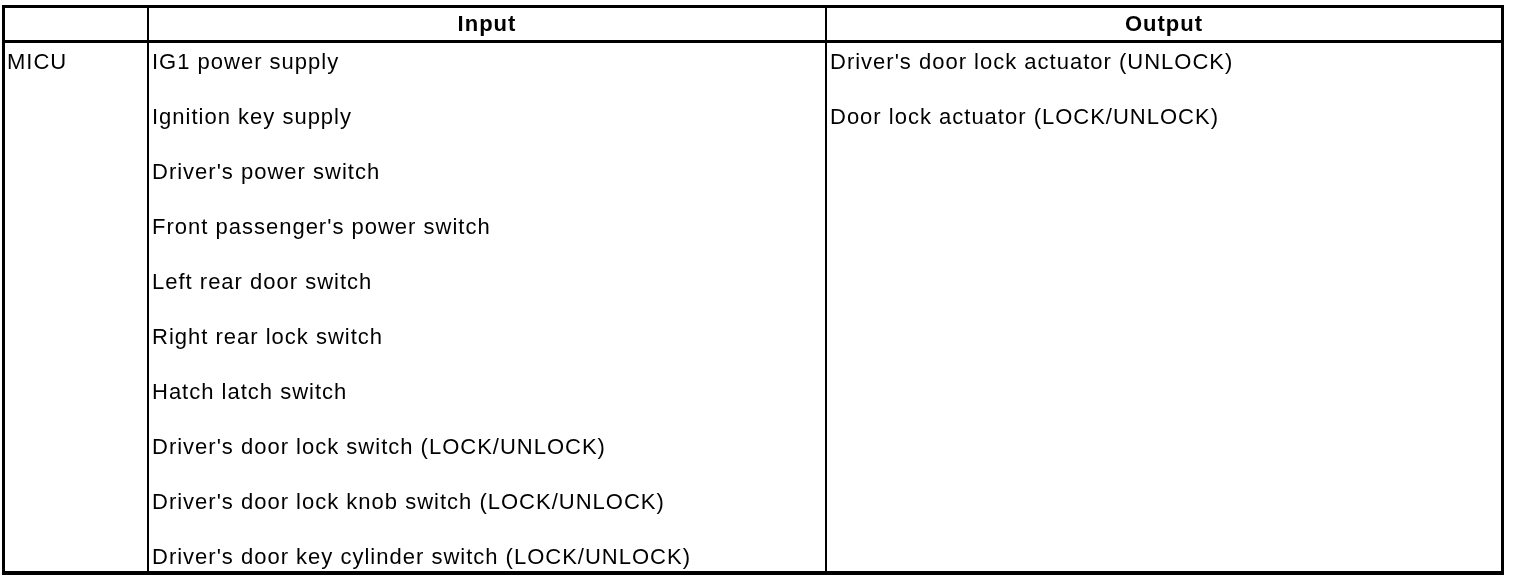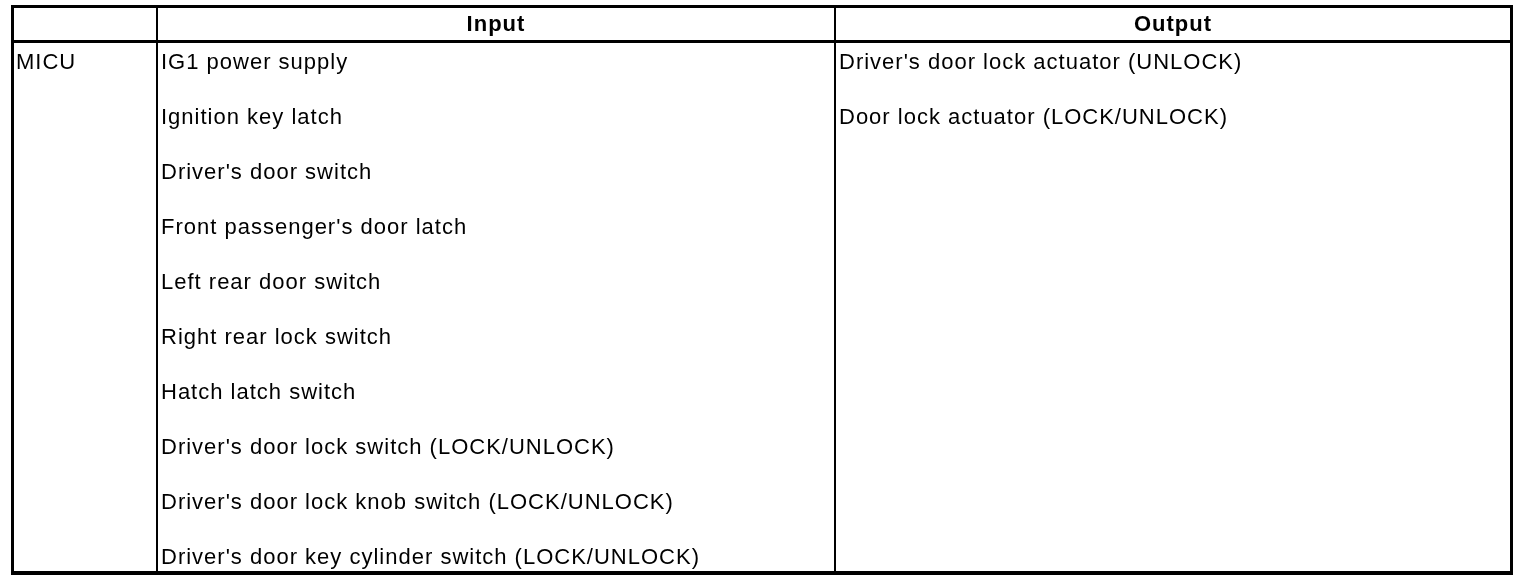--- a/index.html
+++ b/index.html
@@ -10,21 +10,21 @@
   body {
     width: 1520px;
     height: 582px;
     position: relative;
     font-family: "Liberation Sans", sans-serif;
     color: #000000;
     overflow: hidden;
   }
   .io-table {
     position: absolute;
-    left: 11px;
+    left: 2px;
     top: 5px;
     width: 1502px;
     height: 570px;
     box-sizing: border-box;
     border: 3px solid #000000;
     border-bottom-width: 4px;
     background: #ffffff;
   }
   .header-row {
     display: flex;
@@ -87,23 +87,23 @@
     <div class="cell col-label header-cell"></div>
     <div class="cell col-input header-cell">Input</div>
     <div class="cell col-output header-cell">Output</div>
   </div>
 
   <div class="body-row">
     <div class="cell col-label row-label-cell">MICU</div>
 
     <div class="cell col-input list-cell">
       <div class="item">IG1 power supply</div>
-      <div class="item">Ignition key latch</div>
-      <div class="item">Driver's door switch</div>
-      <div class="item">Front passenger's door latch</div>
+      <div class="item">Ignition key supply</div>
+      <div class="item">Driver's power switch</div>
+      <div class="item">Front passenger's power switch</div>
       <div class="item">Left rear door switch</div>
       <div class="item">Right rear lock switch</div>
       <div class="item">Hatch latch switch</div>
       <div class="item">Driver's door lock switch (LOCK/UNLOCK)</div>
       <div class="item">Driver's door lock knob switch (LOCK/UNLOCK)</div>
       <div class="item">Driver's door key cylinder switch (LOCK/UNLOCK)</div>
     </div>
 
     <div class="cell col-output list-cell">
       <div class="item">Driver's door lock actuator (UNLOCK)</div>

